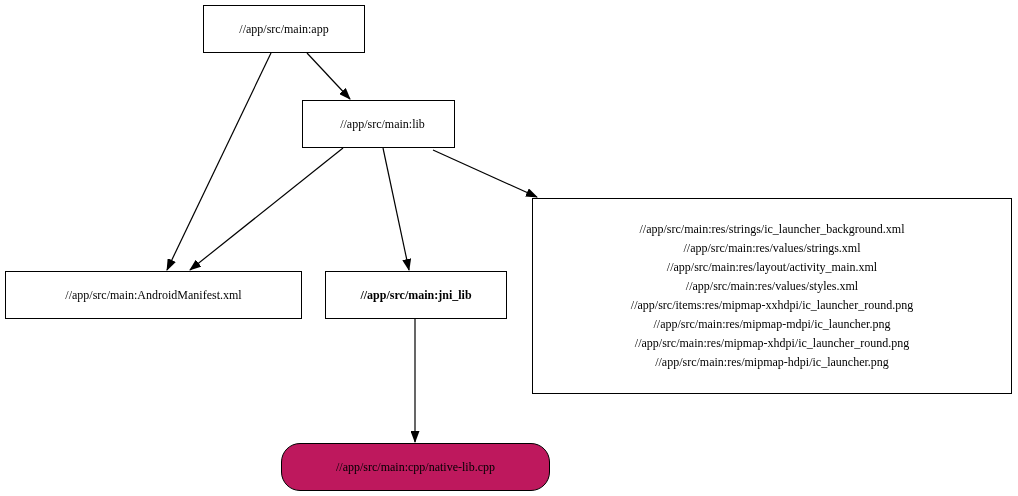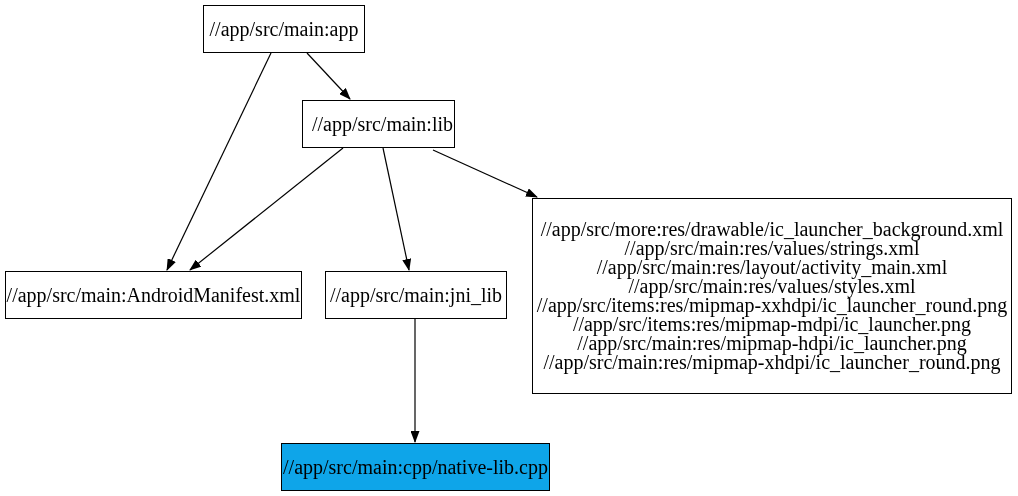--- a/index.html
+++ b/index.html
@@ -26,21 +26,21 @@
     background: #ffffff;
     border: 1px solid #000000;
     display: flex;
     flex-direction: column;
     justify-content: center;
     align-items: center;
     text-align: center;
     color: #000000;
   }
   .node-line {
-    font-size: 20px;
+    font-size: 12px;
     line-height: 19px;
     white-space: nowrap;
   }
 </style>
 </head>
 <body>
 
 <div class="canvas">
   <svg class="edge-layer" width="1018" height="496" viewBox="0 0 1018 496" xmlns="http://www.w3.org/2000/svg">
     <defs>
@@ -60,30 +60,30 @@
   <div id="node-layer">
       <div class="node" style="left: 203px; top: 5px; width: 162px; height: 48px; background: rgb(255, 255, 255); border-color: rgb(0, 0, 0);">
         <div class="node-line">//app/src/main:app</div>
       </div>
       <div class="node" style="left: 302px; top: 100px; width: 153px; height: 48px; background: rgb(255, 255, 255); border-color: rgb(0, 0, 0); padding-left: 8px;">
         <div class="node-line">//app/src/main:lib</div>
       </div>
       <div class="node" style="left: 5px; top: 271px; width: 297px; height: 48px; background: rgb(255, 255, 255); border-color: rgb(0, 0, 0);">
         <div class="node-line">//app/src/main:AndroidManifest.xml</div>
       </div>
-      <div class="node" style="left: 325px; top: 271px; width: 182px; height: 48px; background: rgb(255, 255, 255); border-color: rgb(0, 0, 0);">
+      <div class="node" style="left: 325px; top: 271px; width: 182px; height: 48px; background: rgb(255, 255, 255); border-color: rgb(0, 0, 0); font-weight: bold;">
         <div class="node-line">//app/src/main:jni_lib</div>
       </div>
       <div class="node" style="left: 532px; top: 198px; width: 480px; height: 196px; background: rgb(255, 255, 255); border-color: rgb(0, 0, 0);">
-        <div class="node-line">//app/src/more:res/drawable/ic_launcher_background.xml</div>
+        <div class="node-line">//app/src/main:res/strings/ic_launcher_background.xml</div>
         <div class="node-line">//app/src/main:res/values/strings.xml</div>
         <div class="node-line">//app/src/main:res/layout/activity_main.xml</div>
         <div class="node-line">//app/src/main:res/values/styles.xml</div>
         <div class="node-line">//app/src/items:res/mipmap-xxhdpi/ic_launcher_round.png</div>
-        <div class="node-line">//app/src/items:res/mipmap-mdpi/ic_launcher.png</div>
+        <div class="node-line">//app/src/main:res/mipmap-mdpi/ic_launcher.png</div>
+        <div class="node-line">//app/src/main:res/mipmap-xhdpi/ic_launcher_round.png</div>
         <div class="node-line">//app/src/main:res/mipmap-hdpi/ic_launcher.png</div>
-        <div class="node-line">//app/src/main:res/mipmap-xhdpi/ic_launcher_round.png</div>
       </div>
-      <div class="node" style="left: 281px; top: 443px; width: 269px; height: 48px; background: #0ea5e9; border-color: rgb(0, 0, 0);">
+      <div class="node" style="left: 281px; top: 443px; width: 269px; height: 48px; background: #be185d; border-color: rgb(0, 0, 0); border-radius: 19px;">
         <div class="node-line">//app/src/main:cpp/native-lib.cpp</div>
       </div>
     </div>
 </div>
 
 </body></html>

